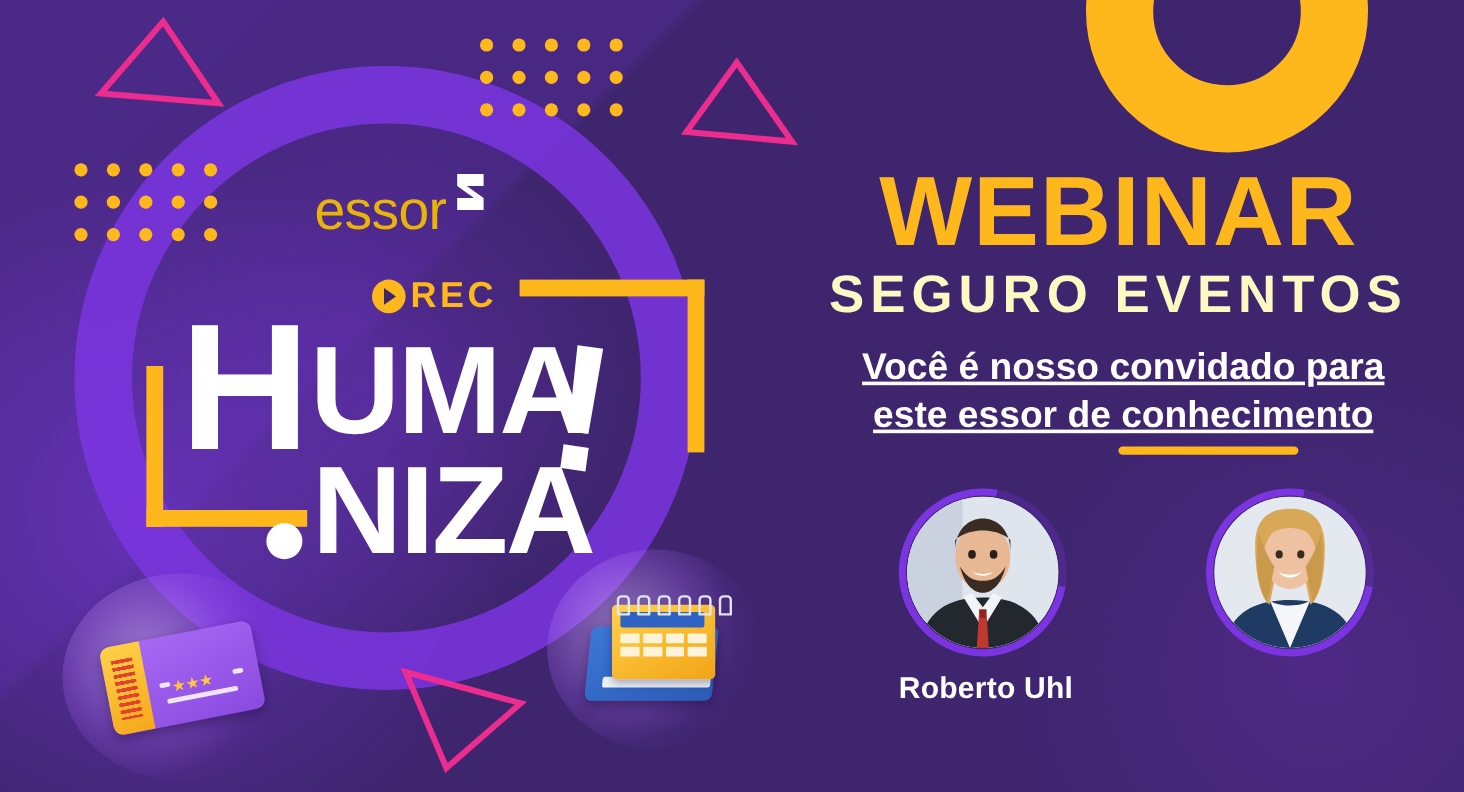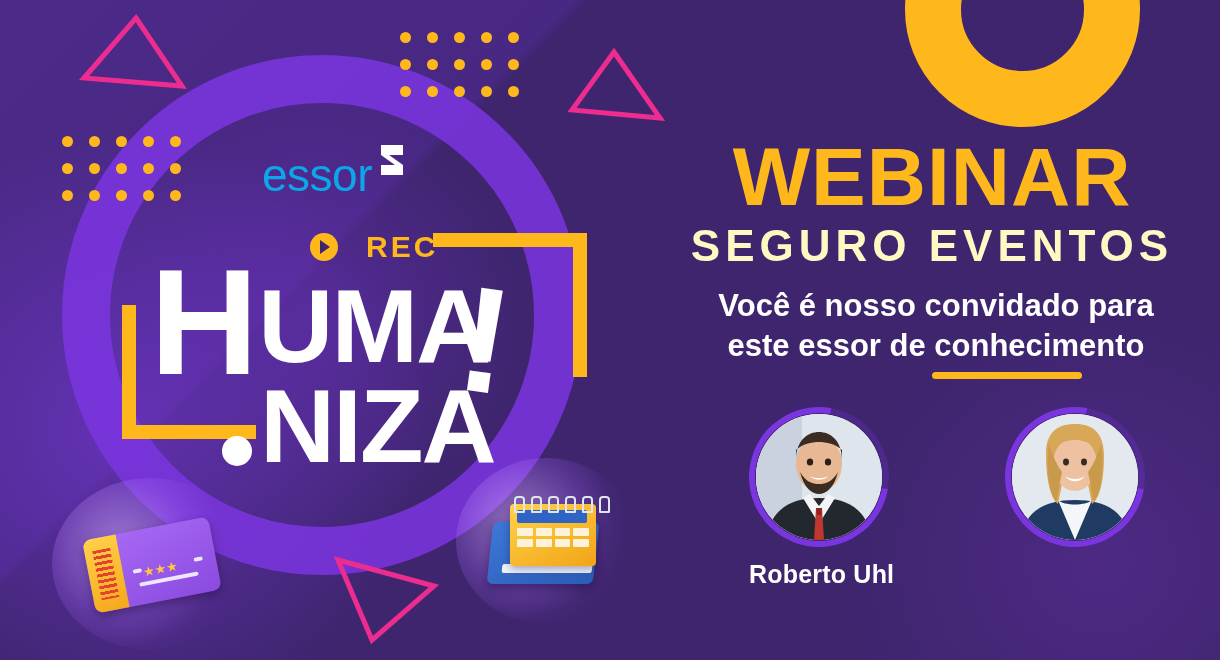--- a/index.html
+++ b/index.html
@@ -101,38 +101,38 @@
 
   
   .essor-logo {
     position: absolute;
     left: 262px; top: 152px;
     display: flex;
     align-items: center;
     gap: 2px;
   }
   .essor-word {
-    color: #0ea5e9;
+    color: #eab308;
     font-size: 46px;
     font-weight: 500;
     letter-spacing: -0.5px;
     line-height: 1;
   }
   .essor-mark {
     margin-left: 3px;
     margin-top: -12px;
   }
 
   
   .rec-badge {
     position: absolute;
     left: 310px; top: 232px;
     display: flex;
     align-items: center;
-    gap: 28px;
+    gap: 4px;
   }
   .rec-play {
     width: 28px; height: 28px;
     border-radius: 50%;
     background: #ffb81c;
     position: relative;
   }
   .rec-play::after {
     content: "";
     position: absolute;
@@ -380,20 +380,21 @@
   }
   .invite {
     position: absolute;
     left: 10px; right: 30px;
     top: 286px;
     text-align: center;
     color: #ffffff;
     font-size: 31px;
     font-weight: 700;
     line-height: 1.28;
+    text-decoration: underline;
   }
   .divider {
     position: absolute;
     left: 50%;
     top: 372px;
     transform: translateX(-14px);
     width: 150px; height: 7px;
     border-radius: 4px;
     background: #ffb81c;
   }

